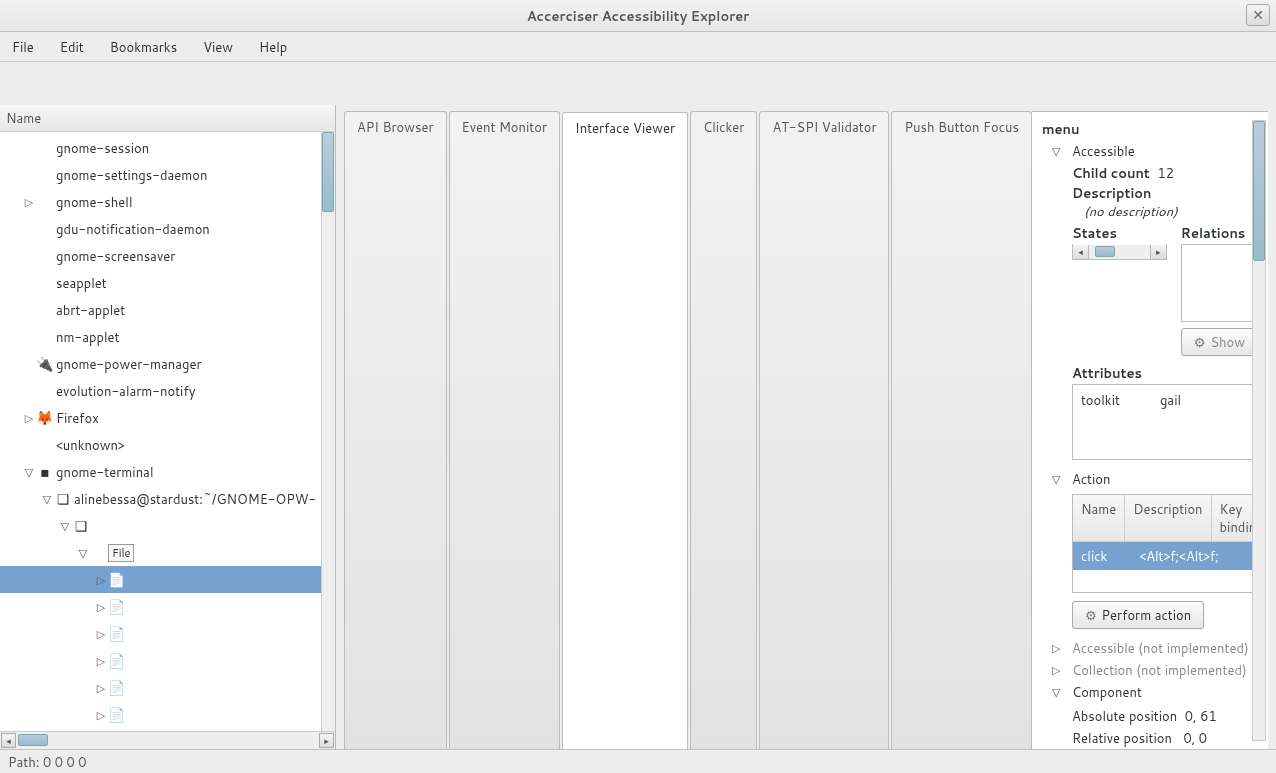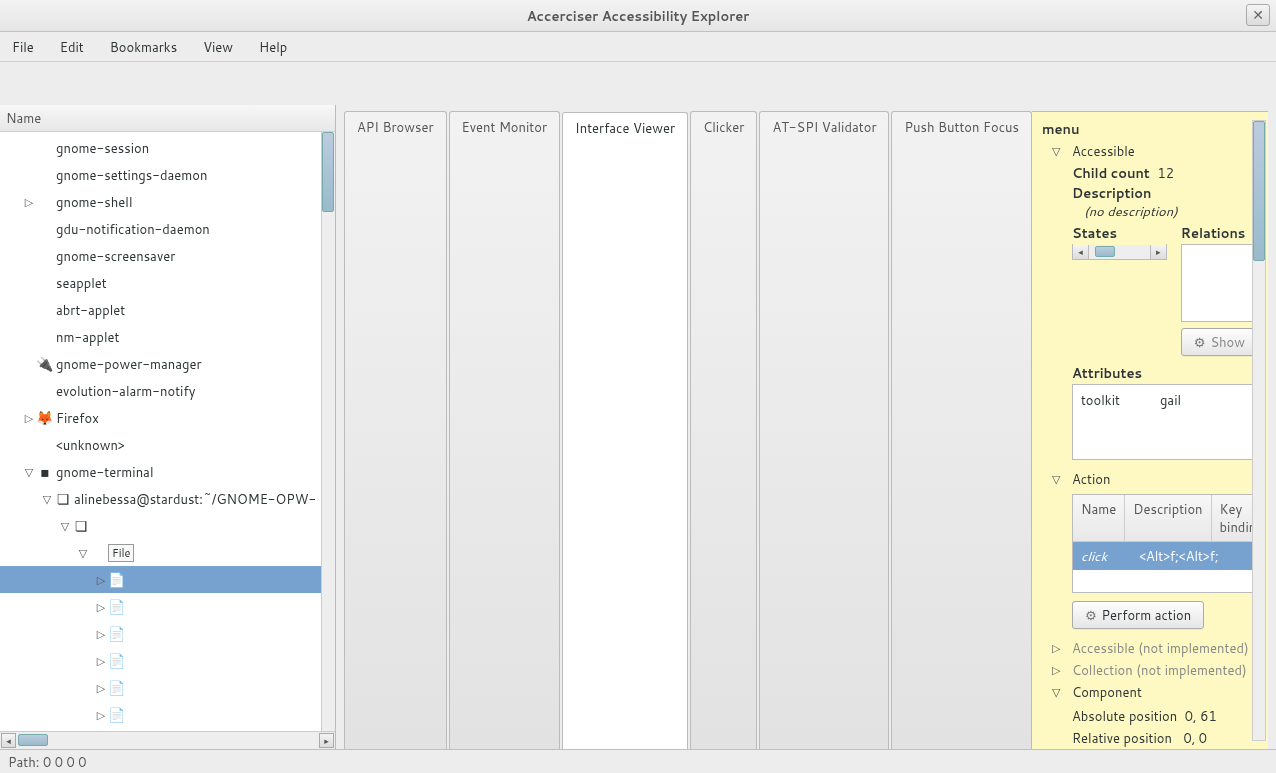--- a/index.html
+++ b/index.html
@@ -27,21 +27,21 @@
 .indent-5 { padding-left: 94px; }
 .vscroll-stub { position: absolute; right: 0; top: 0; bottom: 0; width: 14px; background: #eee; border-left: 1px solid #ccc; }
 .vscroll-thumb { position: absolute; right: 1px; width: 12px; background: linear-gradient(#bcd, #9bc); border: 1px solid #7aa; border-radius: 2px; }
 .hscroll-area { height: 18px; background: #eee; border-top: 1px solid #ccc; position: relative; }
 .hscroll-thumb { position:absolute; left:18px; top:2px; width:30px; height:12px; background: linear-gradient(#bcd,#9bc); border:1px solid #7aa; border-radius:2px; }
 .hscroll-btn { position:absolute; top:1px; width:15px; height:15px; background:linear-gradient(#f4f4f4,#dcdcdc); border:1px solid #aaa; display:flex; align-items:center; justify-content:center; font-size:9px; color:#555; }
 .right-pane { flex: 1; display: flex; flex-direction: row; background: #ededed; padding: 6px 8px 0 8px; overflow: hidden; }
 .tabs { display: flex; gap: 2px; }
 .tab { background: linear-gradient(#f2f2f2,#e2e2e2); border: 1px solid #bbb; border-bottom: none; padding: 6px 12px; border-radius: 3px 3px 0 0; color: #555; cursor:pointer; }
 .tab.active { background: #fff; color: #2e3436; position: relative; top: 1px; }
-.panel-body { flex: 1; background: #fef9c3; border-top: 1px solid #bbb; padding: 8px 10px; overflow: hidden; position: relative; display:flex; flex-direction:column; }
+.panel-body { flex: 1; background: #ffffff; border-top: 1px solid #bbb; padding: 8px 10px; overflow: hidden; position: relative; display:flex; flex-direction:column; }
 .panel-scroll { position:absolute; right:2px; top:8px; bottom:8px; width:14px; background:#eee; border:1px solid #ccc; }
 .panel-scroll .thumb { position:absolute; left:0; right:0; background:linear-gradient(#bcd,#9bc); border:1px solid #7aa; border-radius:2px; }
 .section-row { display:flex; align-items:center; gap:6px; margin: 2px 0; }
 .section-row .exp { width:14px; font-size:11px; color:#555; cursor:pointer; }
 .bold { font-weight: bold; }
 .italic { font-style: italic; }
 .gray { color: #888; }
 .states-rel-row { display:flex; gap:14px; margin-top:4px; }
 .states-box { width: 112px; }
 .listbox { background:#fff; border:1px solid #bbb; height: 86px; overflow:hidden; position:relative; }
@@ -62,21 +62,21 @@
 .attr-row { display:flex; gap:40px; }
 .action-table { border:1px solid #bbb; background:#fff; margin-top:4px; }
 .action-table .thead { display:flex; background:linear-gradient(#f7f7f7,#e8e8e8); border-bottom:1px solid #ccc; }
 .action-table .th { padding:5px 8px; border-right:1px solid #ccc; color:#555; }
 .action-table .th.name { width:56px; }
 .action-table .th.desc { flex:1; }
 .action-table .th.key { width:370px; border-right:none; }
 .action-table .trow { display:flex; }
 .action-table .trow.selected { background:#77a2d0; color:#fff; }
 .action-table .td { padding:5px 8px; }
-.action-table .td.name { width:56px;font-style:italic; }
+.action-table .td.name { width:56px; }
 .action-table .td.desc { flex:1; }
 .action-table .td.key { width:370px; }
 .action-table .filler { height:22px; }
 .cursor-arrow { position:absolute; left:508px; top:490px; font-size:14px; color:#222; transform:rotate(-20deg); pointer-events:none; }
 .statusbar { height:24px; border-top:1px solid #c0c0c0; background:#ededed; display:flex; align-items:center; padding:0 8px; color:#555; font-size:12px; }
 .down-tri::before { content:"▽"; }
 .right-tri::before { content:"▷"; }
 </style>
 </head>
 <body>

